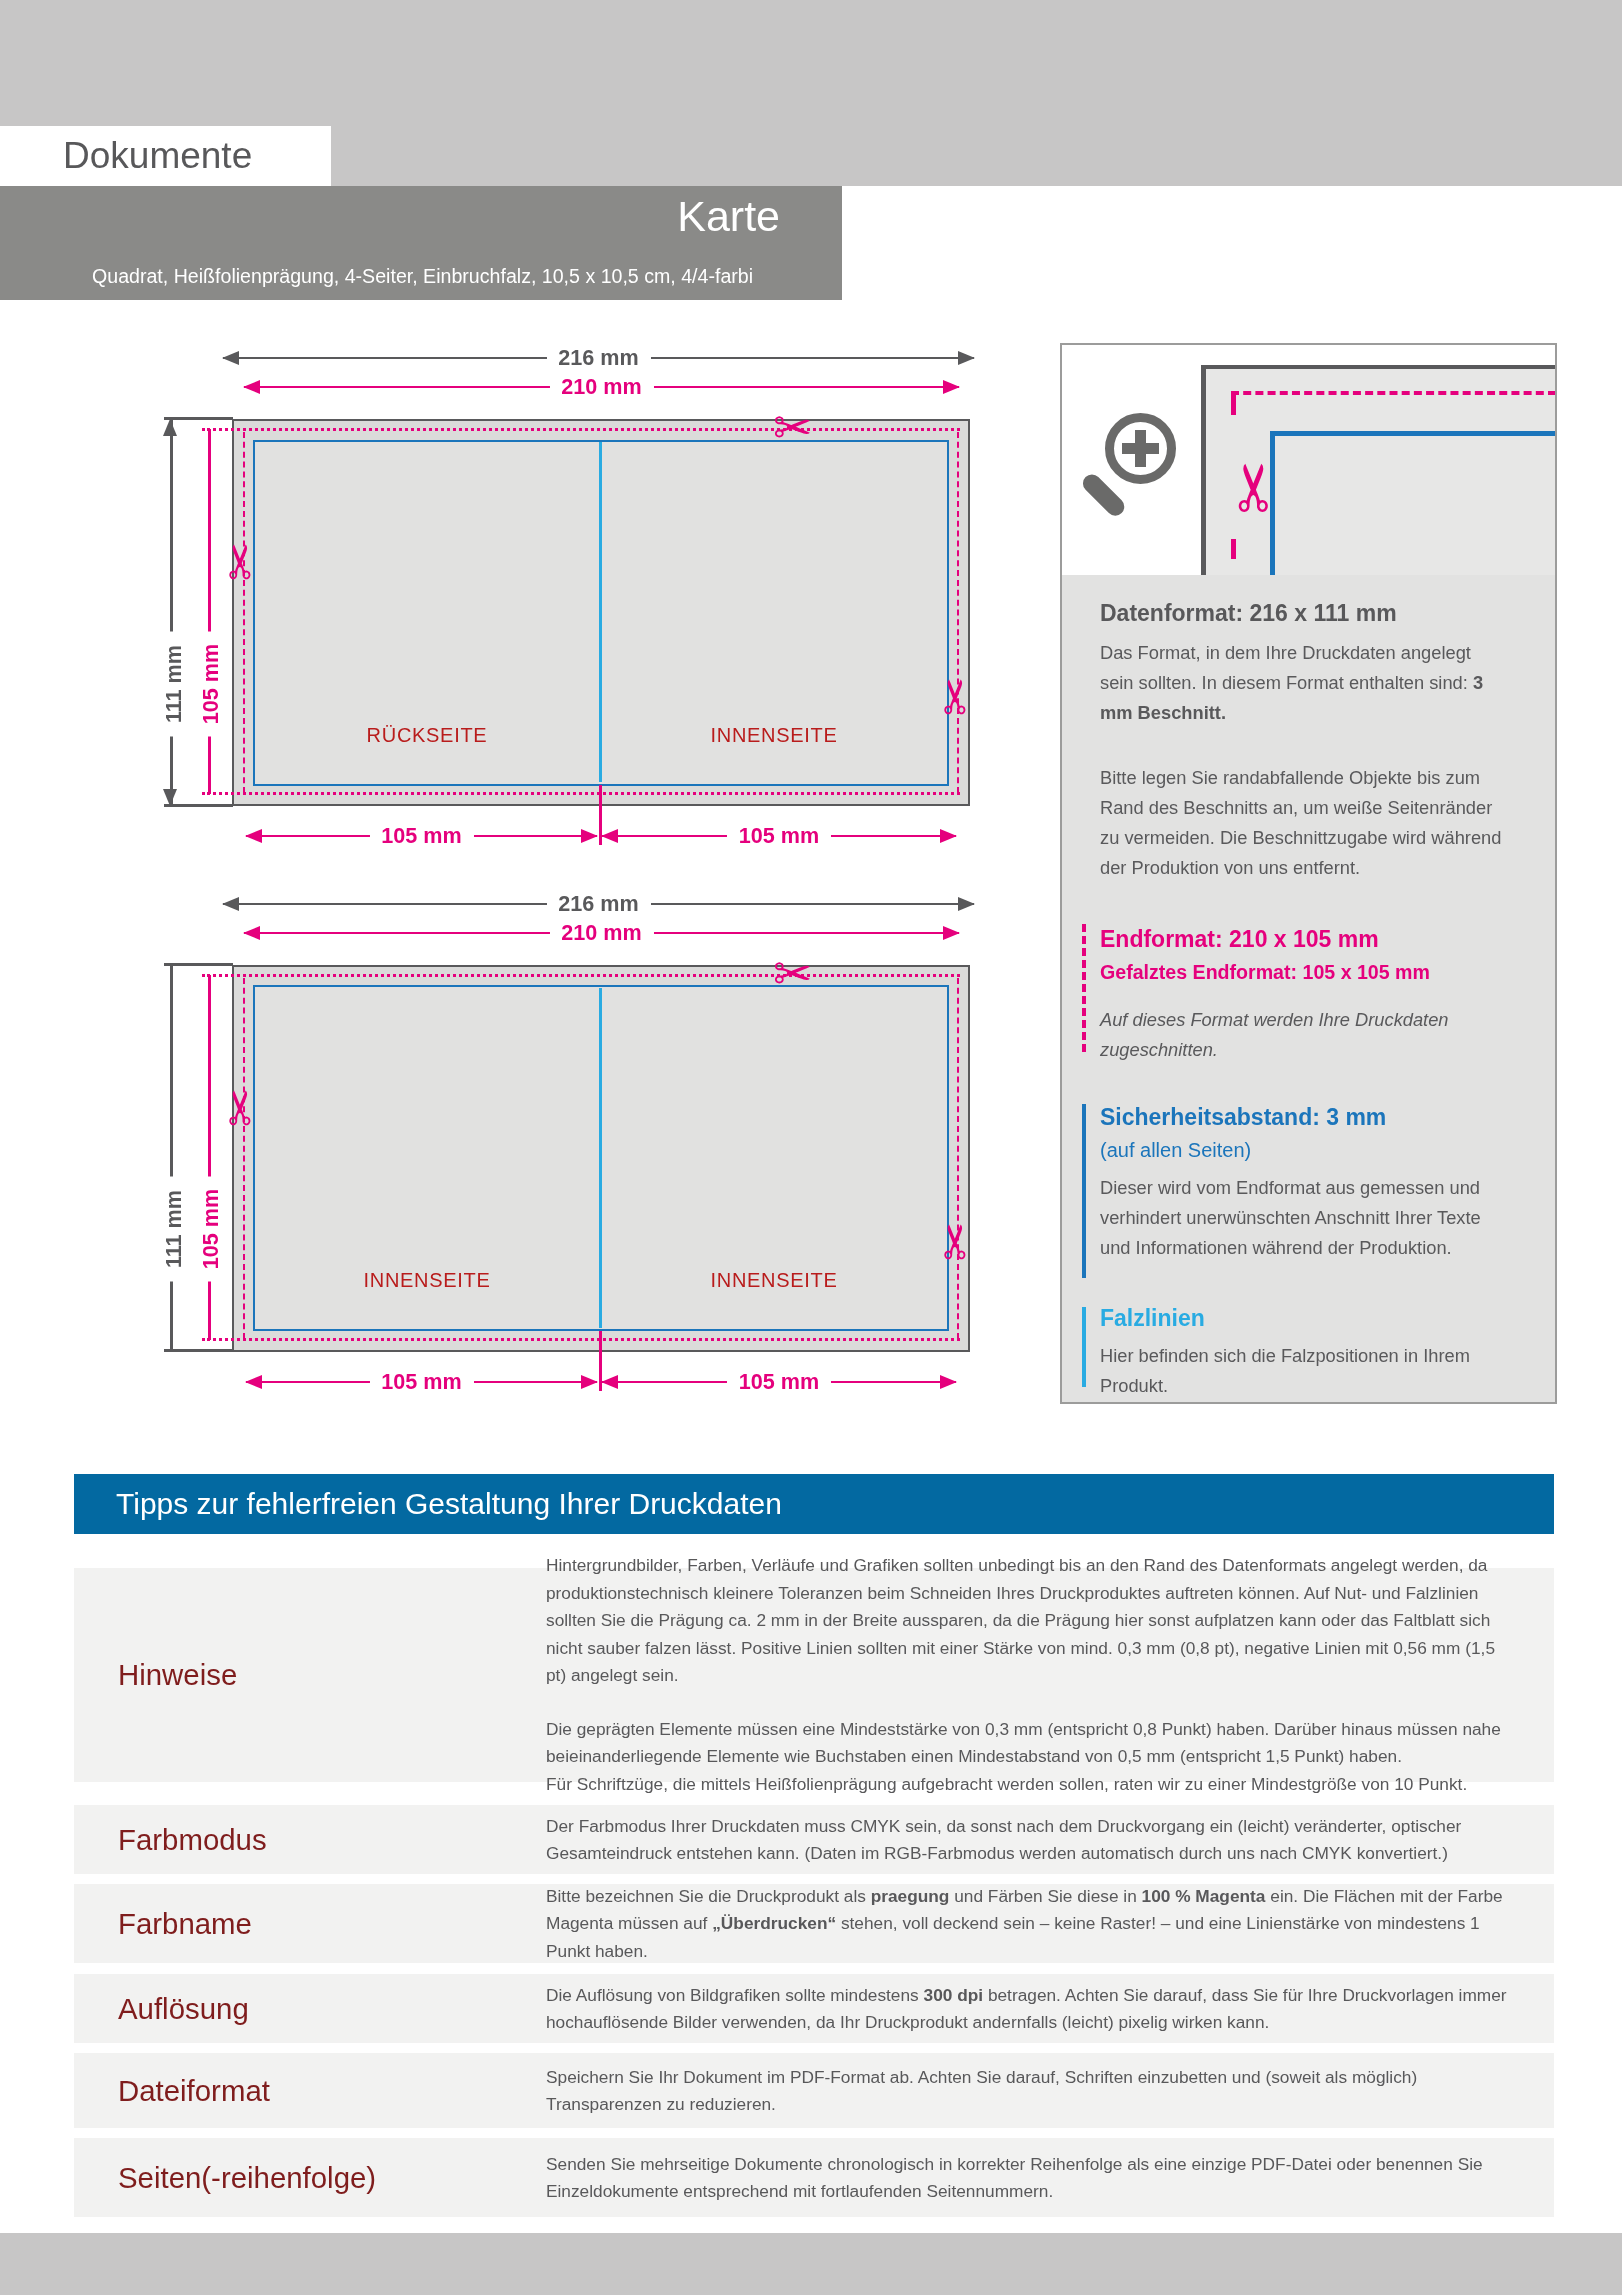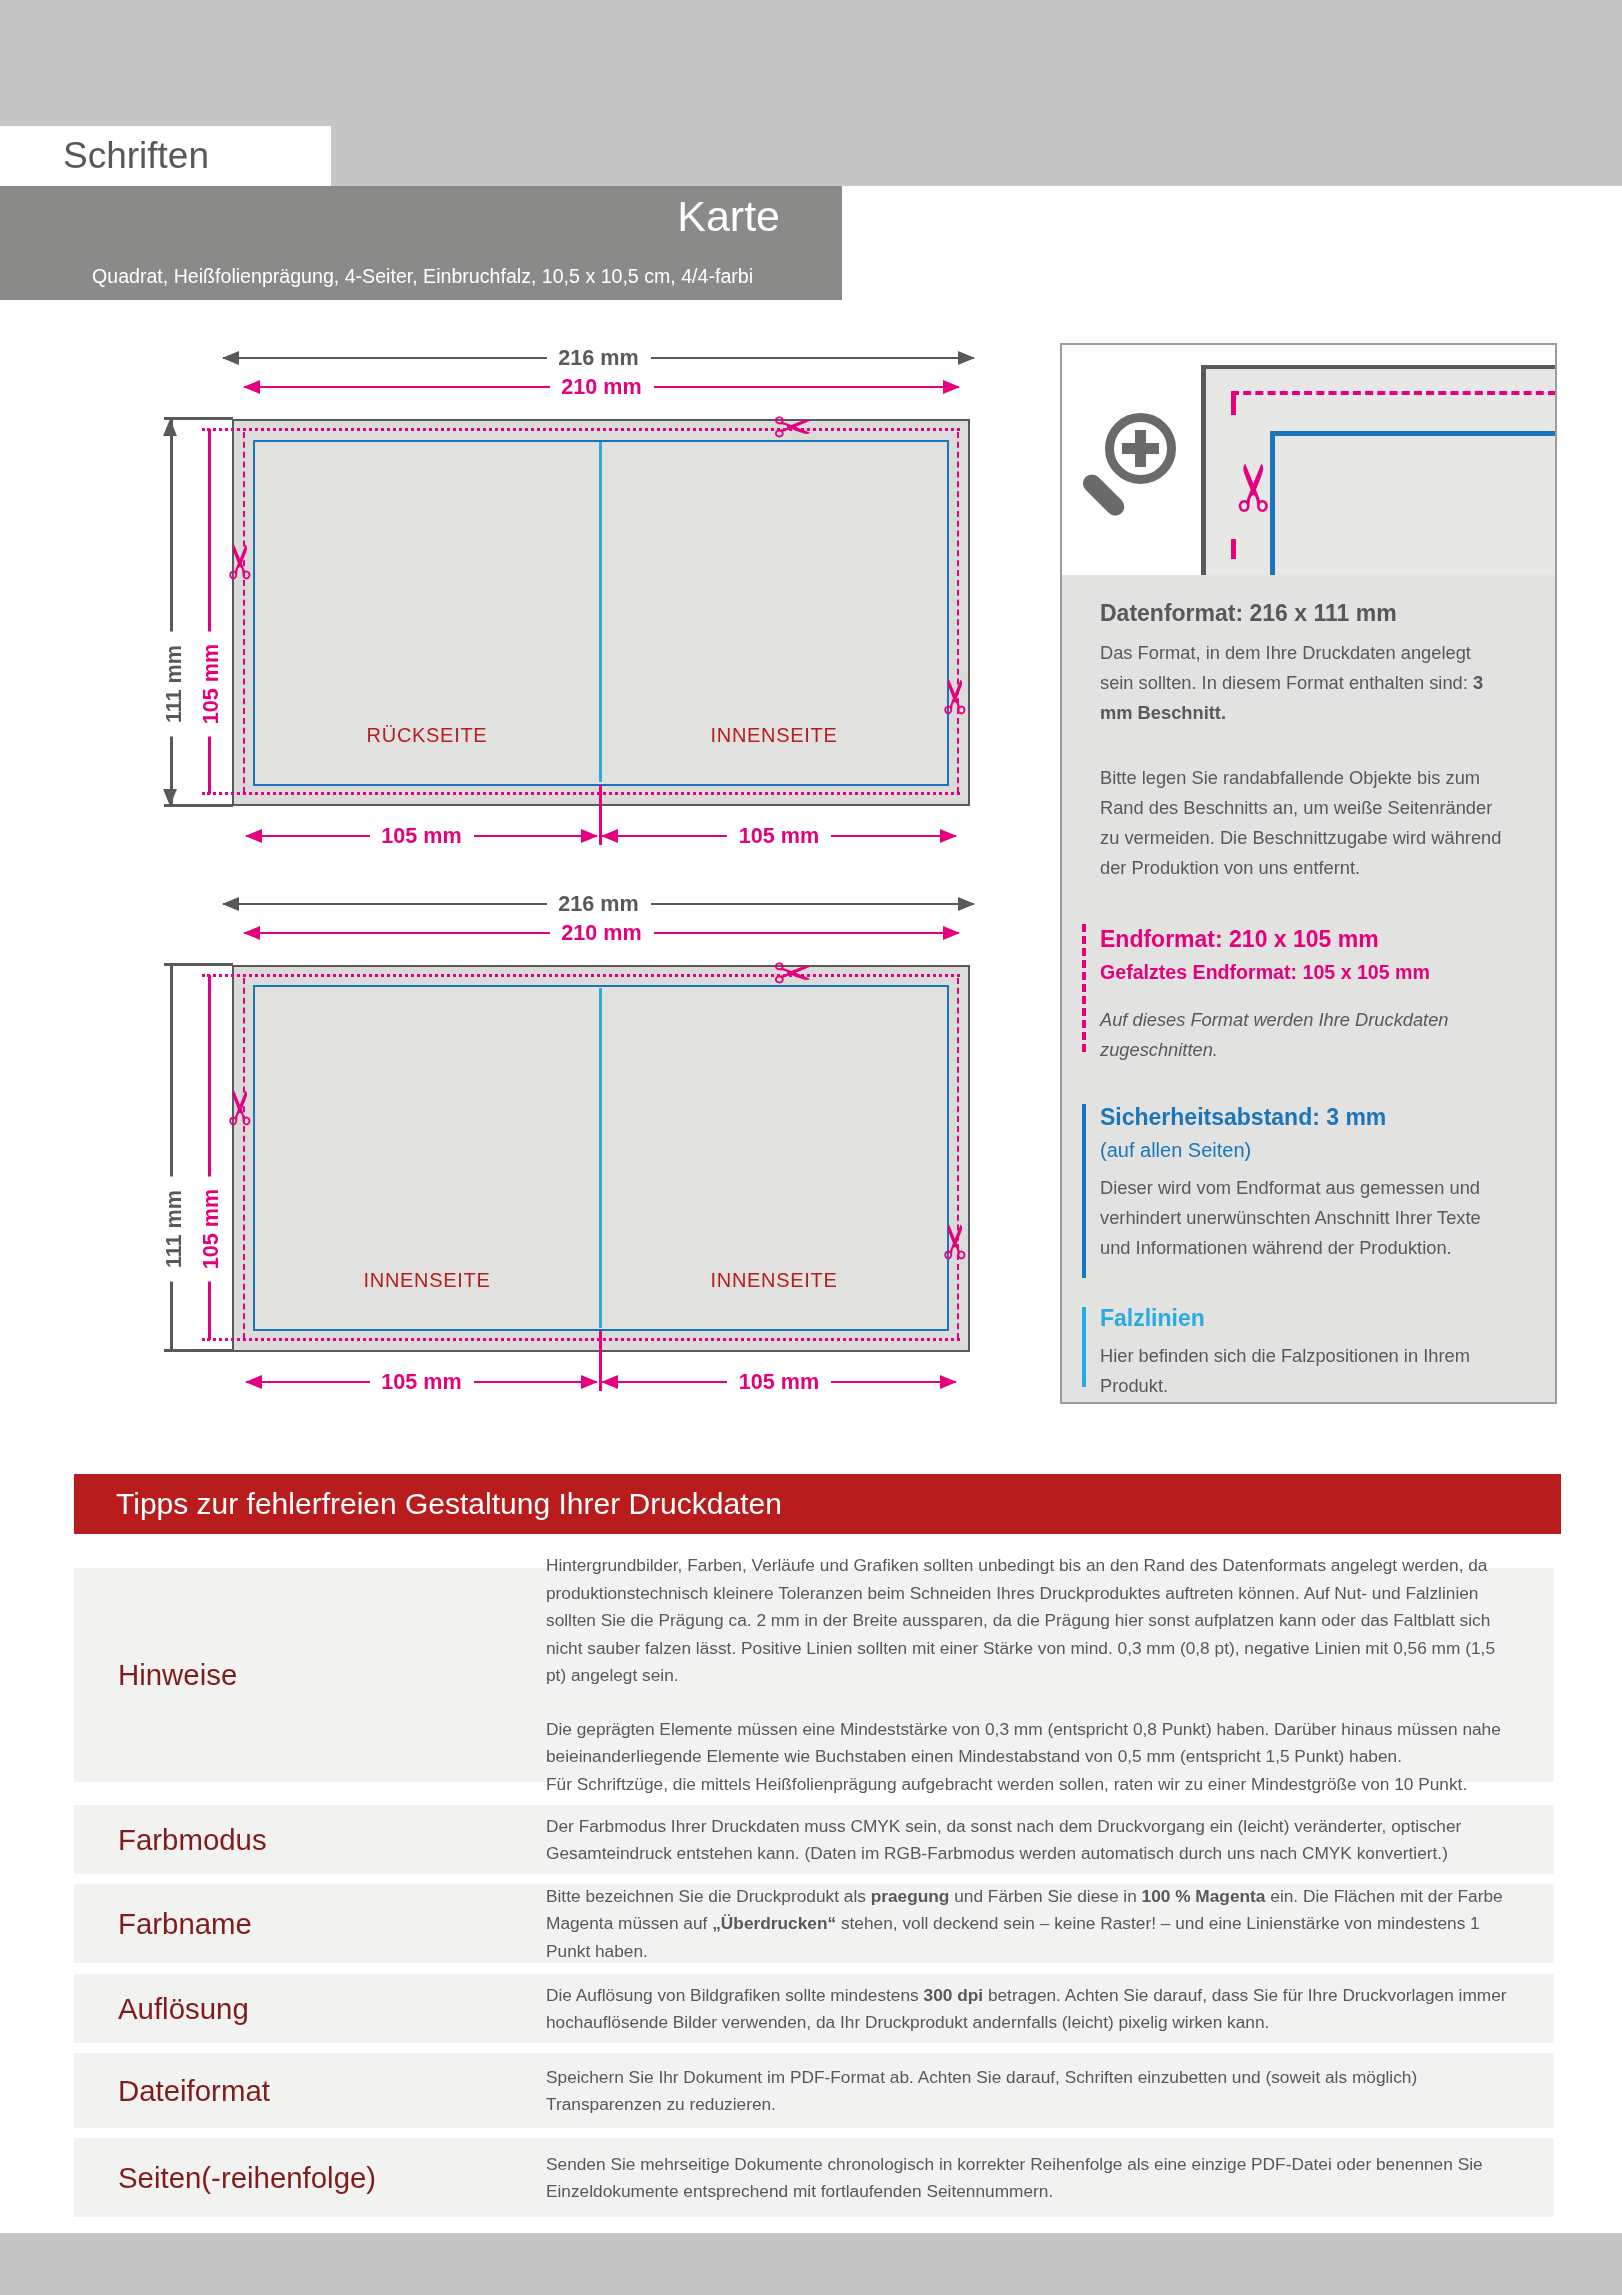--- a/index.html
+++ b/index.html
@@ -48,39 +48,39 @@
   .gray-sec p{position:absolute;left:38px;margin:0;font-size:18.3px;line-height:30px;color:#59595b;}
   .markline{position:absolute;left:19.6px;width:4.6px;}
 
   
   .mag-circle{position:absolute;left:43px;top:68px;width:71px;height:71px;border:9.8px solid #6a6a69;border-radius:50%;box-sizing:border-box;}
   .mag-plus-h{position:absolute;left:60px;top:98px;width:37px;height:10.5px;background:#6a6a69;}
   .mag-plus-v{position:absolute;left:73px;top:85px;width:10.5px;height:37px;background:#6a6a69;}
   .mag-handle{position:absolute;left:15.7px;top:141px;width:51px;height:18.3px;background:#6a6a69;border-radius:9.2px;transform:rotate(45deg);}
 
   
-  .tips-bar{position:absolute;left:74px;top:1474px;width:1480px;height:60px;background:#b91c1c;padding-left:7px;}
+  .tips-bar{position:absolute;left:74px;top:1474px;width:1480px;height:60px;background:#0369a1;}
   .tips-bar .txt{position:absolute;left:42px;top:0;line-height:60px;font-size:30px;color:#ffffff;white-space:nowrap;}
   .tip-row{position:absolute;left:74px;width:1480px;background:#f2f2f1;}
   .tip-row .rlabel{position:absolute;left:44px;top:50%;transform:translateY(-50%);font-size:29.4px;color:#7f1d1d;white-space:nowrap;}
   .tip-row .rtext{position:absolute;left:456px;top:50%;transform:translateY(-50%);width:995px;font-size:17.3px;line-height:27.5px;color:#58585a;}
   .tip-row .rtext p{margin:16px;white-space:pre-line;}
   .tip-row .rtext p + p{margin-top:26px;}
   .b{font-weight:bold;}
 
   .footer-band{position:absolute;left:0;top:2233px;width:1623px;height:63px;background:#c7c6c6;}
 </style>
 </head>
 <body>
 
 <div id="sheet">
 
   <div class="top-band"></div>
   <div class="datenblatt-box">
-    <div class="txt">Schriften</div>
+    <div class="txt">Dokumente</div>
   </div>
   <div class="karte-bar">
     <div class="karte-title">Karte</div>
     <div class="karte-subtitle">Quadrat, Heißfolienprägung, 4-Seiter, Einbruchfalz, 10,5 x 10,5 cm, 4/4-farbi</div>
   </div>
 
   <div>
     <div class="harrow" style="--c:#59595b;left:222px;top:349px;width:753px;">
       <div class="ln"></div>
         <div class="ah l"></div>

